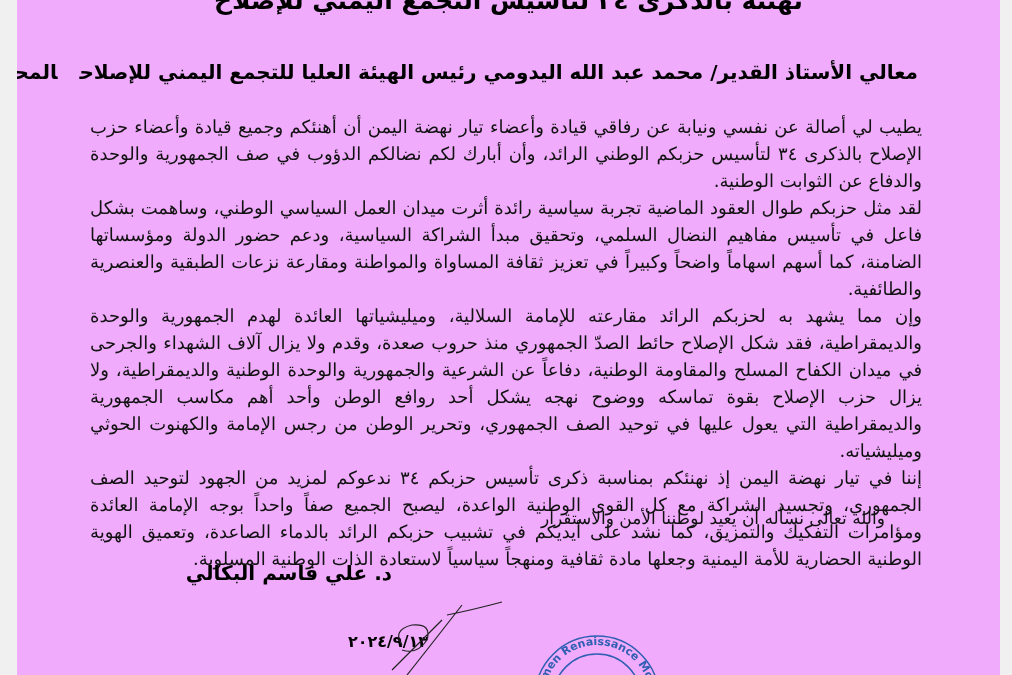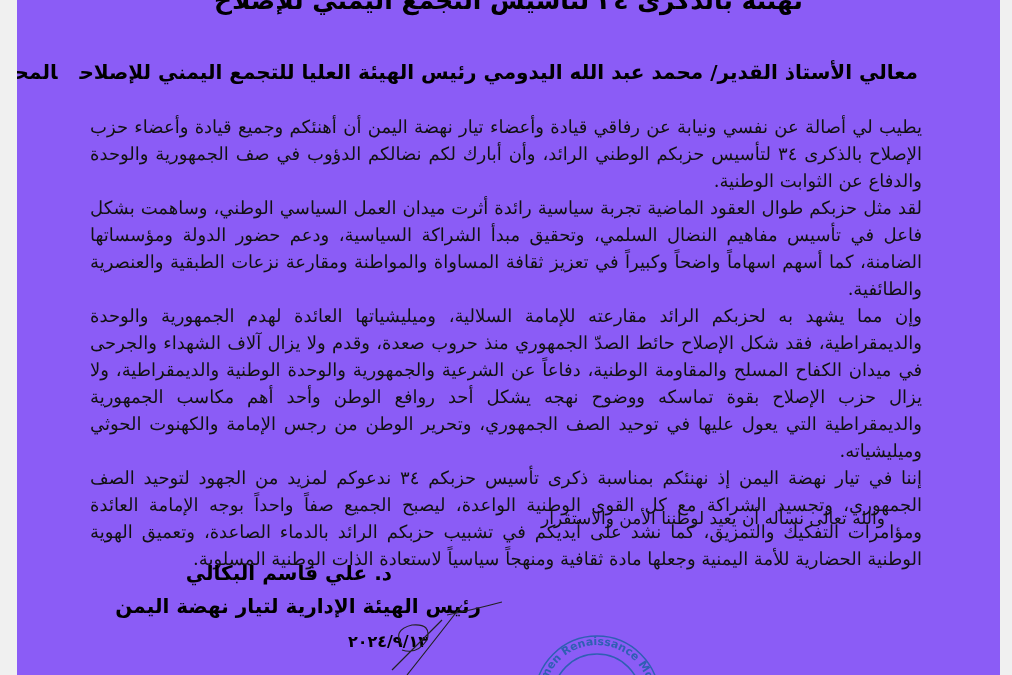--- a/index.html
+++ b/index.html
@@ -4,21 +4,21 @@
   <style>
     html, body { margin: 0; padding: 0; }
     body {
       width: 1012px; height: 675px; overflow: hidden;
       background: #f0f0f0;
       font-family: "DejaVu Serif", serif;
       position: relative;
     }
     .page {
       position: absolute; left: 17px; top: 0; width: 983px; height: 675px;
-      background: #8b5cf6;
+      background: #f0abfc;
       overflow: hidden;
     }
     .title {
       position: absolute; top: -14px; left: 0; width: 983px;
       text-align: center; direction: rtl;
       font-family: "DejaVu Sans", sans-serif; font-weight: bold;
       font-size: 25px; color: #000; white-space: nowrap;
     }
     .addressee {
       position: absolute; top: 60px; right: 82px;
@@ -79,21 +79,20 @@
     <p>لقد مثل حزبكم طوال العقود الماضية تجربة سياسية رائدة أثرت ميدان العمل السياسي الوطني، وساهمت بشكل فاعل في تأسيس مفاهيم النضال السلمي، وتحقيق مبدأ الشراكة السياسية، ودعم حضور الدولة ومؤسساتها الضامنة، كما أسهم اسهاماً واضحاً وكبيراً في تعزيز ثقافة المساواة والمواطنة ومقارعة نزعات الطبقية والعنصرية والطائفية.</p>
     <p>وإن مما يشهد به لحزبكم الرائد مقارعته للإمامة السلالية، وميليشياتها العائدة لهدم الجمهورية والوحدة والديمقراطية، فقد شكل الإصلاح حائط الصدّ الجمهوري منذ حروب صعدة، وقدم ولا يزال آلاف الشهداء والجرحى في ميدان الكفاح المسلح والمقاومة الوطنية، دفاعاً عن الشرعية والجمهورية والوحدة الوطنية والديمقراطية، ولا يزال حزب الإصلاح بقوة تماسكه ووضوح نهجه يشكل أحد روافع الوطن وأحد أهم مكاسب الجمهورية والديمقراطية التي يعول عليها في توحيد الصف الجمهوري، وتحرير الوطن من رجس الإمامة والكهنوت الحوثي وميليشياته.</p>
     <p>إننا في تيار نهضة اليمن إذ نهنئكم بمناسبة ذكرى تأسيس حزبكم ٣٤ ندعوكم لمزيد من الجهود لتوحيد الصف الجمهوري، وتجسيد الشراكة مع كل القوى الوطنية الواعدة، ليصبح الجميع صفاً واحداً بوجه الإمامة العائدة ومؤامرات التفكيك والتمزيق، كما نشد على أيديكم في تشبيب حزبكم الرائد بالدماء الصاعدة، وتعميق الهوية الوطنية الحضارية للأمة اليمنية وجعلها مادة ثقافية ومنهجاً سياسياً لاستعادة الذات الوطنية المسلوبة.</p>
   </div>
 
   <div class="closing">
     <span>والله تعالى نسأله أن يعيد لوطننا الأمن والاستقرار</span>
   </div>
 
   <div class="sig-name">د. علي قاسم البكالي</div>
-  <div class="sig-title">رئيس الهيئة الإدارية لتيار نهضة اليمن</div>
   <div class="sig-date">٢٠٢٤/٩/١٣</div>
 
   <svg class="signature" viewBox="0 0 140 85">
     <path d="M20 80 L70 30 M35 85 Q55 60 90 15 M30 55 Q20 40 40 35 Q60 33 55 50 Q45 65 30 60 M75 25 Q100 20 130 12" stroke="#222" stroke-width="1.2" fill="none"></path>
   </svg>
 
   <svg class="stamp" viewBox="0 0 130 130">
     <defs>
       <path id="stampArc" d="M12 65 A53 53 0 0 1 118 65"></path>
     </defs>

